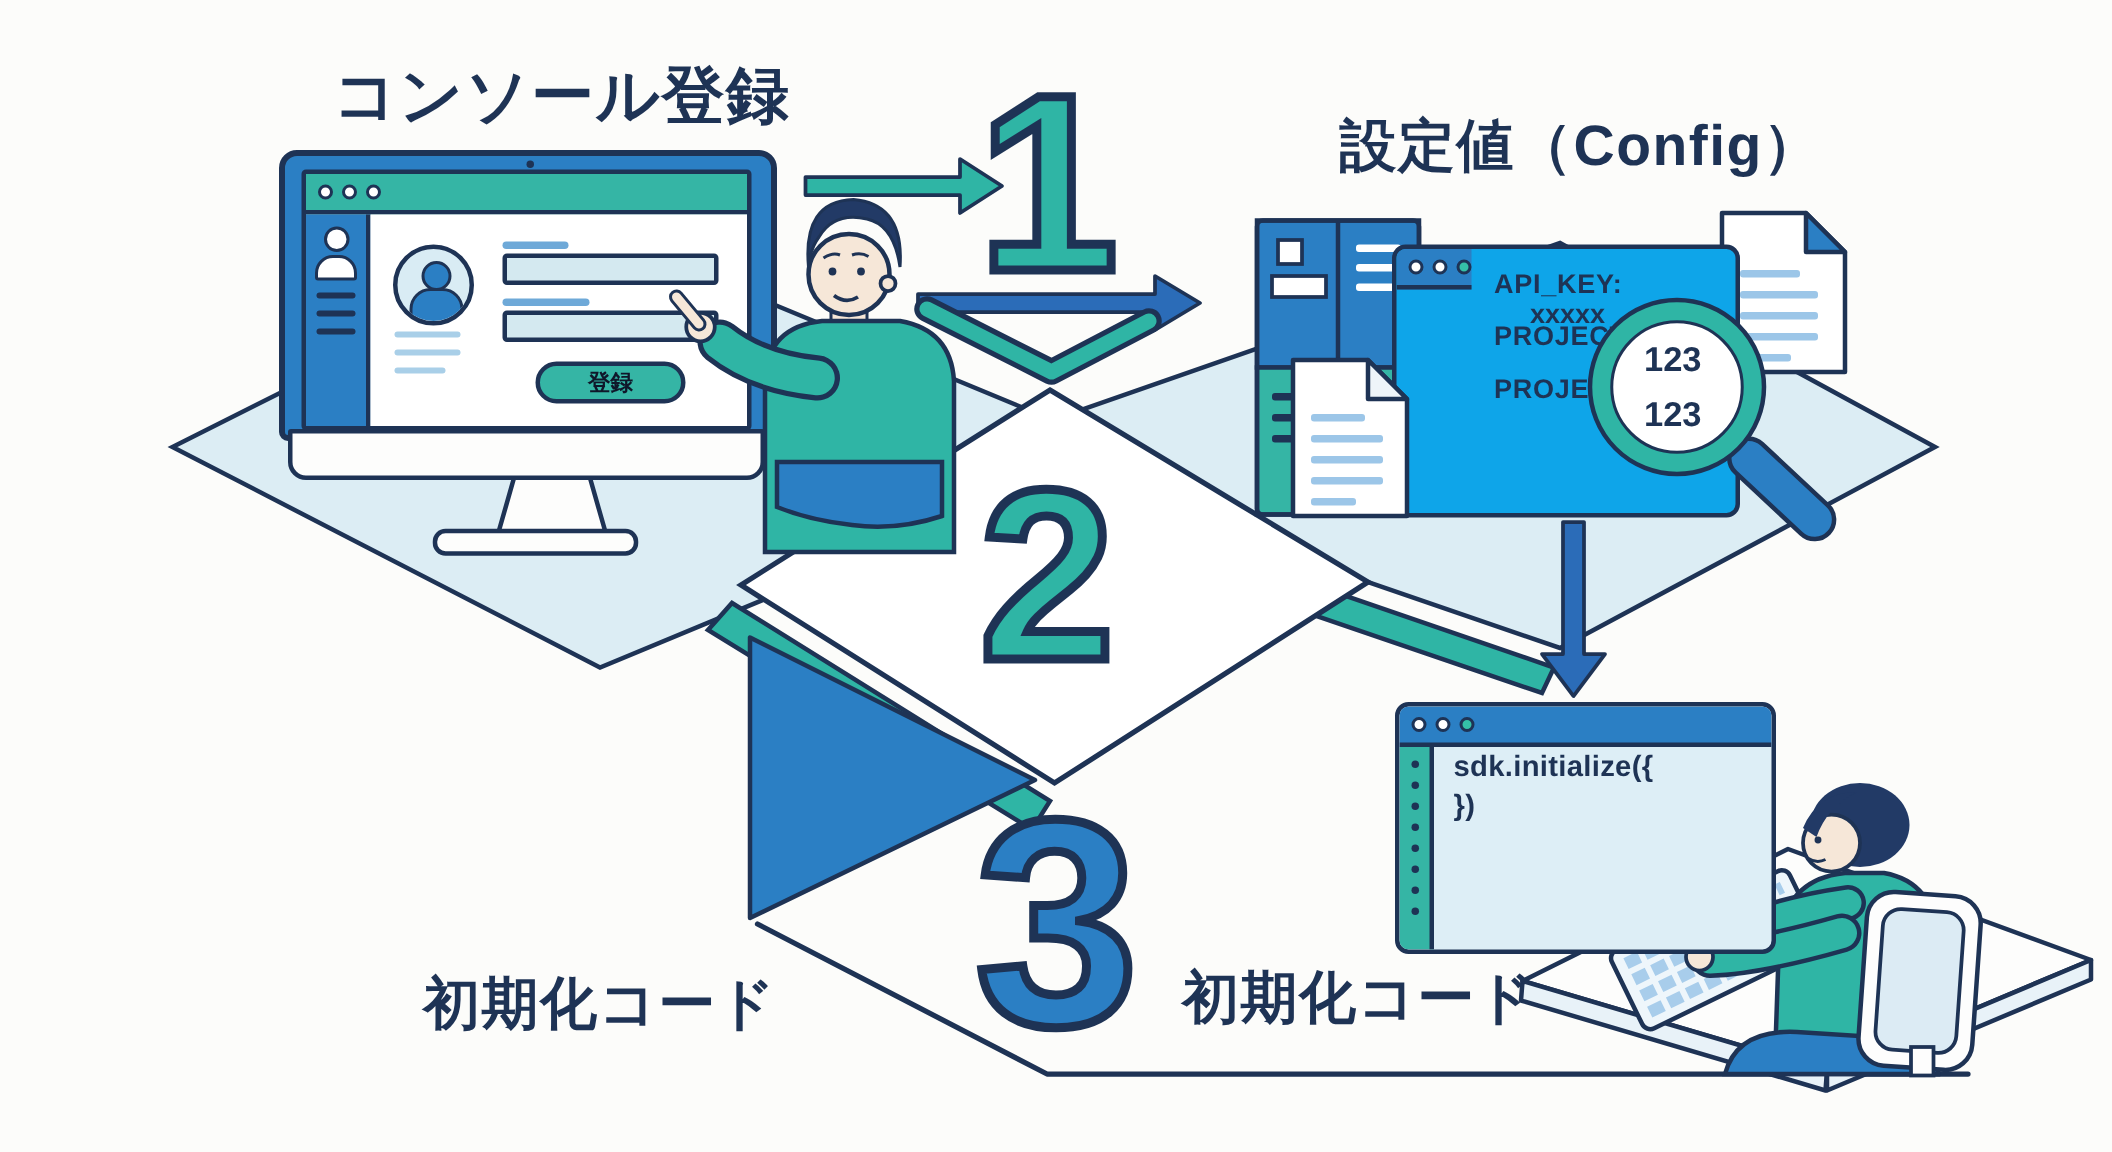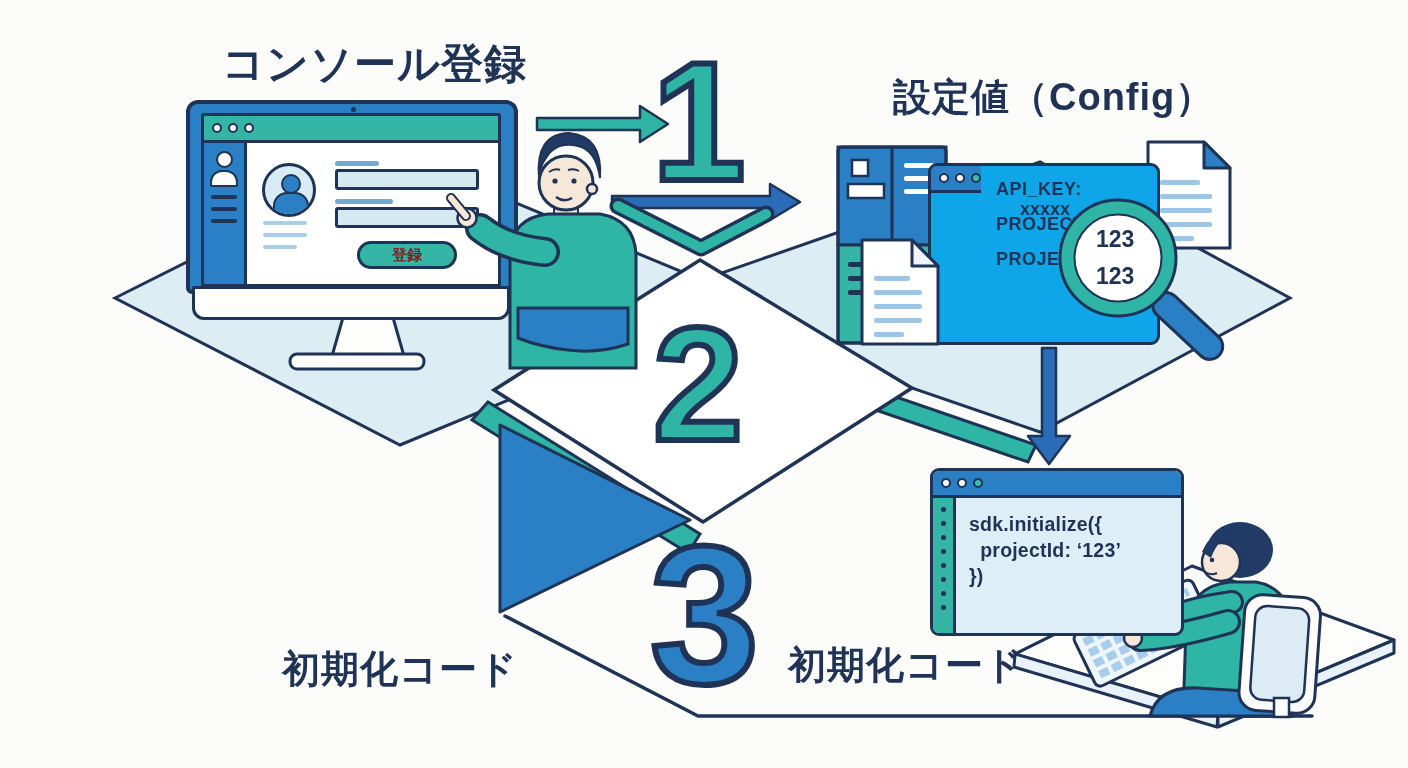--- a/index.html
+++ b/index.html
@@ -48,41 +48,41 @@
   .avatar-body{position:absolute;left:8px;top:26px;width:32px;height:20px;border-radius:14px 14px 0 0;background:#2b7fc4;border:2px solid #1e3355;}
   .field-label{position:absolute;height:5px;background:#6ea9d8;border-radius:3px;}
   .fl1{left:88px;top:18px;width:44px;}
   .fl2{left:88px;top:56px;width:58px;}
   .input{position:absolute;left:88px;width:144px;height:21px;background:#d4e9f0;border:3px solid #1e3355;border-radius:3px;box-sizing:border-box;}
   .in1{top:26px;} .in2{top:64px;}
   .mini-line{position:absolute;height:4px;background:#a9cfe8;border-radius:2px;}
   .ml1{left:16px;top:78px;width:44px;} .ml2{left:16px;top:90px;width:44px;} .ml3{left:16px;top:102px;width:34px;}
   .register-btn{position:absolute;left:110px;top:98px;width:100px;height:28px;background:#35b5a5;
     border:3px solid #1e3355;border-radius:16px;box-sizing:border-box;
-    display:flex;align-items:center;justify-content:center;color:#7f1d1d;font-weight:700;font-size:15px;}
+    display:flex;align-items:center;justify-content:center;color:#0f172a;font-weight:700;font-size:15px;}
 
   
   .config-window{position:absolute;left:928px;top:163px;width:226px;height:176px;background:#0ea5e9;
     border:3.5px solid #1e3355;border-radius:9px;overflow:hidden;display:flex;flex-direction:row;}
   .config-rows{flex:1;padding:6px 0 0 15px;}
   .config-row{height:35px;display:flex;align-items:center;}
   .config-label{font-size:18px;font-weight:700;color:#1e3355;letter-spacing:.5px;}
   .cfg-val{position:absolute;font-weight:700;color:#1e3355;}
   .v0{left:1020px;top:199px;font-size:18px;}
   .v1{left:1096px;top:226px;font-size:23px;}
   .v2{left:1096px;top:263px;font-size:23px;}
 
   
   .code-window{position:absolute;left:930px;top:468px;width:248px;height:162px;background:#ddeef6;
     border:3.5px solid #1e3355;border-radius:9px;overflow:hidden;display:flex;flex-direction:column;}
   .code-body{flex:1;display:flex;}
   .code-gutter{flex:0 0 20px;background:#35b5a5;border-right:3px solid #1e3355;
     display:flex;flex-direction:column;align-items:center;padding-top:9px;gap:9px;}
   .g-dot{width:5px;height:5px;border-radius:50%;background:#1e3355;flex:0 0 auto;}
-  .code-lines{flex:1;padding:14px 6px 6px 13px;}
+  .code-lines{flex:1;padding:1px 6px 6px 13px;}
   .code-line{white-space:pre;font-size:19.5px;font-weight:700;color:#1e3355;line-height:1.33;letter-spacing:.2px;}
 </style>
 </head>
 <body>
 
 <div class="stage">
 
   <svg class="layer-bg" width="1408" height="768" viewBox="0 0 1408 768">
 
     <polygon points="115,298 400,155 750,300 400,445" fill="#dcedf4" stroke="#1e3355" stroke-width="3"></polygon>
@@ -234,21 +234,20 @@
             <span class="g-dot"></span>
             <span class="g-dot"></span>
           <span class="g-dot"></span>
             <span class="g-dot"></span>
             <span class="g-dot"></span>
           <span class="g-dot"></span>
             <span class="g-dot"></span>
         </div>
         <div class="code-lines">
           <div class="code-line">sdk.initialize({</div>
-          <div class="code-line">  projectId: ‘123’</div>
           <div class="code-line">})</div>
         </div>
       </div>
     </div>
   </div>
 
   <svg class="layer-fg" width="1408" height="768" viewBox="0 0 1408 768">
 
     <g>
       <path d="M862,240 h50 l26,26 v78 h-76 z" fill="#ffffff" stroke="#1e3355" stroke-width="3" stroke-linejoin="round"></path>

